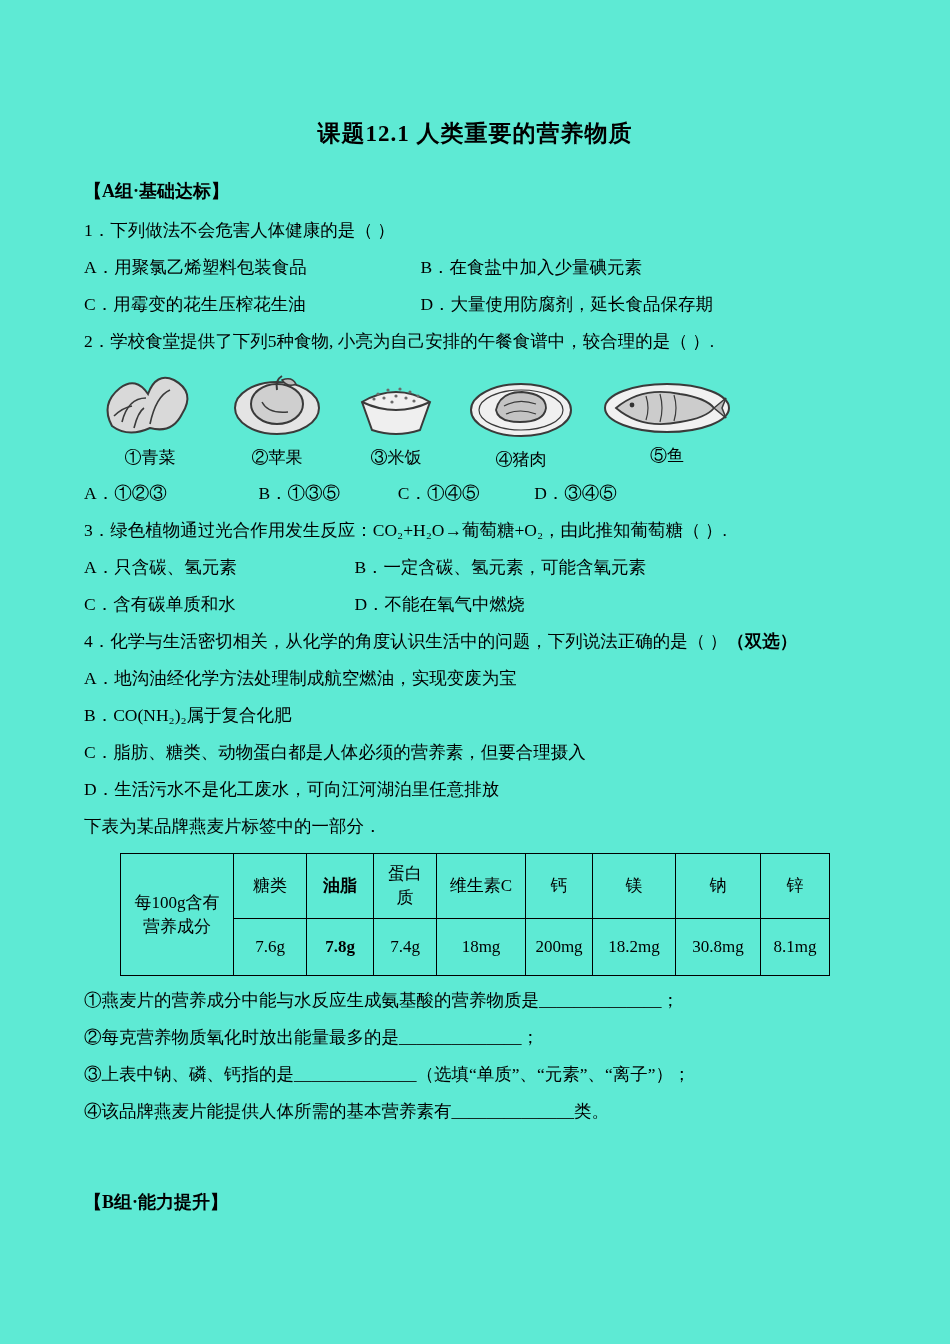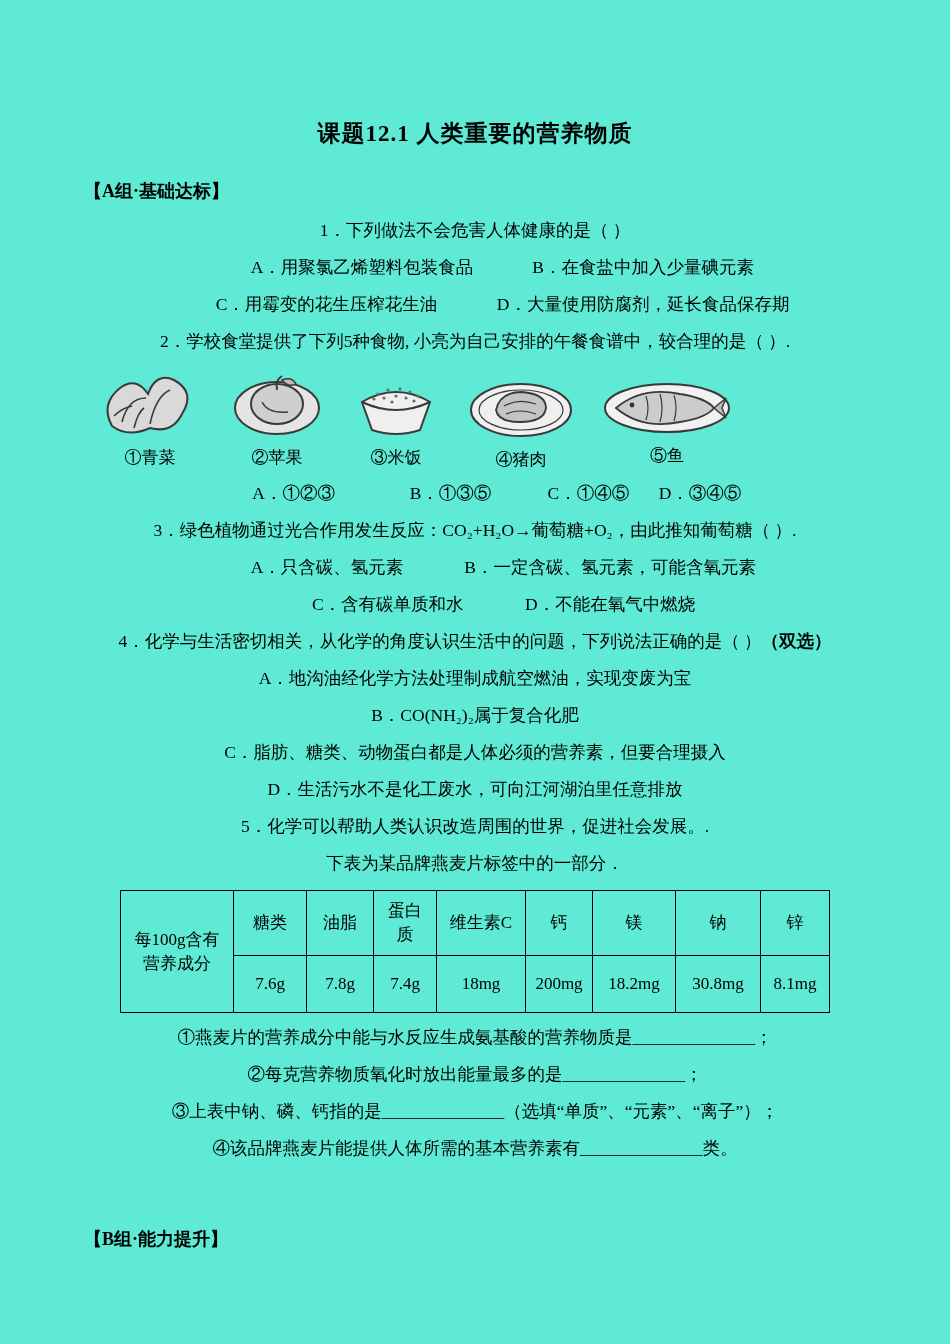--- a/index.html
+++ b/index.html
@@ -29,21 +29,20 @@
     line-height: 37px;
     margin: 6px 0 2px 0;
   }
   .section-heading.bottom {
     margin-top: 54px;
   }
   p.line {
     font-size: 17.5px;
     line-height: 37px;
     margin: 0;
-    text-align: center;
   }
   .col-a1 { display: inline-block; width: 332px; }
   .col-a3 { display: inline-block; width: 266px; }
   .q2opt-a { display: inline-block; width: 170px; }
   .q2opt-b { display: inline-block; width: 135px; }
   .q2opt-c { display: inline-block; width: 132px; font-family: Liberation Serif, serif; }
   .bold { font-weight: bold; }
   .foods-row {
     display: flex;
     gap: 26px;
@@ -66,21 +65,21 @@
     border: 1.6px solid #000;
     text-align: center;
     padding: 6px 8px;
     line-height: 24px;
   }
   .nutrition-table td.rowhead {
     width: 96px;
     height: 96px;
   }
   .nutrition-table .c0 { width: 56px; }
-  .nutrition-table .c1 { width: 50px; }
+  .nutrition-table .c1 { width: 50px; font-weight: bold; }
   .nutrition-table .c2 { width: 46px; }
   .nutrition-table .c3 { width: 72px; margin-top: 24px; }
   .nutrition-table .c4 { width: 50px; }
   .nutrition-table .c5 { width: 66px; }
   .nutrition-table .c6 { width: 68px; }
   .nutrition-table .c7 { width: 52px; }
   .nutrition-table tr.hdr td { height: 52px; }
   .nutrition-table tr.val td { height: 44px; }
 </style>
 </head>
@@ -193,21 +192,20 @@
     <span class="col-a3">C．含有碳单质和水</span>
     <span>D．不能在氧气中燃烧</span>
   </p>
 
   <p class="line"><span>4．化学与生活密切相关，从化学的角度认识生活中的问题，下列说法正确的是（        ）</span><span class="bold">（双选）</span></p>
   <p class="line">A．地沟油经化学方法处理制成航空燃油，实现变废为宝</p>
   <p class="line">B．CO(NH₂)₂属于复合化肥</p>
   <p class="line">C．脂肪、糖类、动物蛋白都是人体必须的营养素，但要合理摄入</p>
   <p class="line">D．生活污水不是化工废水，可向江河湖泊里任意排放</p>
 
-  <p class="line">5．化学可以帮助人类认识改造周围的世界，促进社会发展。.</p>
   <p class="line">下表为某品牌燕麦片标签中的一部分．</p>
 
   <table class="nutrition-table">
     <tbody>
       <tr class="hdr">
         <td class="rowhead" rowspan="2">每100g含有营养成分</td>
         <td class="c0">糖类</td>
         <td class="c1">油脂</td>
         <td class="c2">蛋白质</td>
         <td class="c3">维生素C</td>

